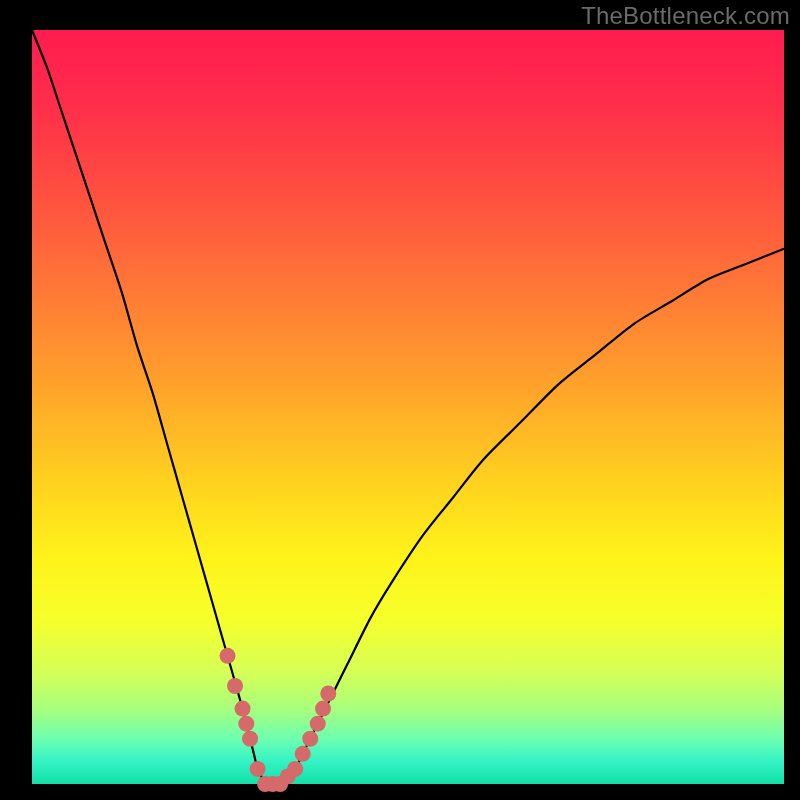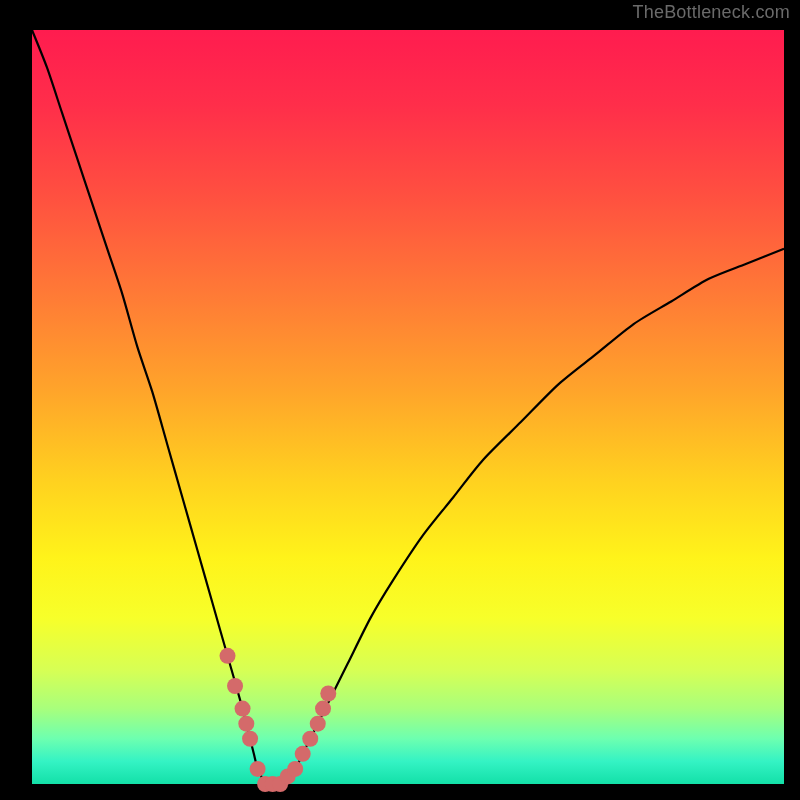--- a/index.html
+++ b/index.html
@@ -15,21 +15,21 @@
     position: absolute;
     left: 0; top: 0;
     width: 800px; height: 800px;
     background: #000;
   }
   .watermark {
     position: absolute;
     top: 2px;
     right: 10px;
     color: #6a6a6a;
-    font-size: 18px;
+    font-size: 24px;
     font-weight: 500;
     letter-spacing: 0.2px;
     z-index: 10;
   }
   svg {
     position: absolute;
     left: 0; top: 0;
   }
 </style>
 </head>

